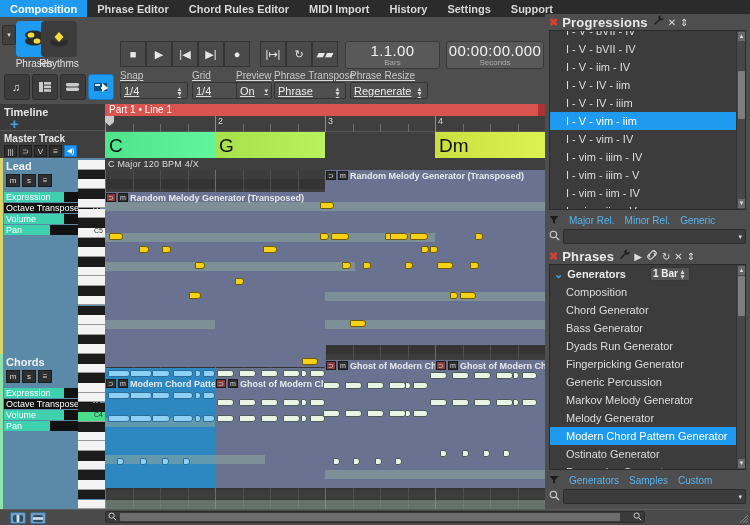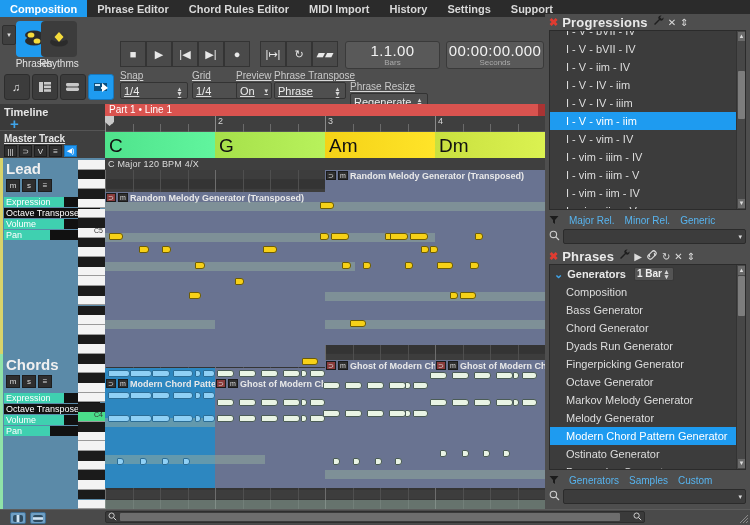--- a/index.html
+++ b/index.html
@@ -45,29 +45,29 @@
   .combo .cv { flex:1; white-space:nowrap; overflow:hidden;}
   .spin { width:9px; display:flex; flex-direction:column; align-items:center; justify-content:center; line-height:5px; font-size:7px; color:#d6d6d6;}
   .caret { font-size:7px; color:#ddd; margin-left:2px;}
 
   
   .leftpanel { position:absolute; left:0; top:104px; width:105px; bottom:16px; background:#3a3a3a; }
   .tl-head { height:22px; background:#3a3a3a; padding:2px 4px 0 4px; }
   .tl-head .t { font-size:11px; font-weight:bold; color:#e6e6e6; }
   .plusbtn { color:#3fa3e8; font-size:15px; font-weight:bold; line-height:12px; padding-left:6px;}
   .mt { position:absolute; left:0; top:26px; width:105px; height:28px; background:#3f3f3f; border-top:1px solid #555; padding:2px 4px;}
-  .mt .t { font-size:10px; font-weight:bold; color:#e6e6e6;text-decoration:underline;}
+  .mt .t { font-size:10px; font-weight:bold; color:#e6e6e6;}
   .minibtns { display:flex; gap:2px; margin-top:1px;}
   .mb { width:13px; height:12px; background:#2e2e2e; border:1px solid #1d1d1d; display:flex; align-items:center; justify-content:center; font-size:8px; color:#ddd;}
   .mb.blue { background:#2196f3; border-color:#1577bd; color:#fff;}
 
   .track { position:absolute; left:0; width:105px; background:#5b8aa8; overflow:hidden;}
   .track.sel { background:#5b8aa8; }
   .track .stripe { position:absolute; left:0; top:0; width:3px; height:100%; }
-  .track .tname { font-size:15px; font-weight:bold; color:#f0f0f0; padding:2px 0 0 6px;}
+  .track .tname { font-size:11px; font-weight:bold; color:#f0f0f0; padding:2px 0 0 6px;}
   .track .tbtns { display:flex; gap:2px; padding:2px 0 0 6px;}
   .tb2 { width:14px; height:13px; background:#2e2e2e; border:1px solid #1d1d1d; display:flex; align-items:center; justify-content:center; font-size:8px; color:#ddd;}
   .params { margin:5px 0 14px 4px; width:96px;}
   .prow { position:relative; height:10px; margin-bottom:1px; background:#111; }
   .prow .fill { position:absolute; left:0; top:0; height:100%; background:#3fd0b0; }
   .prow .pn { position:absolute; left:2px; top:0; font-size:9px; color:#fff; line-height:10px; white-space:nowrap;}
   .prow .pv { position:absolute; right:2px; top:0; font-size:9px; color:#fff; line-height:10px;}
 
   
   .keys { position:absolute; width:27px; }
@@ -261,21 +261,21 @@
       <div class="flbl">Phrase Transpose</div>
       <div class="combo">
         <span class="cv">Phrase</span>
         <span class="spin">
             <span>▴</span>
             <span>▾</span>
           </span>
       </div>
     </div>
 
-    <div class="fieldgrp" style="left:350px; width:78px;margin-top:11px;">
+    <div class="fieldgrp" style="left:350px; width:78px;">
       <div class="flbl">Phrase Resize</div>
       <div class="combo">
         <span class="cv">Regenerate</span>
         <span class="spin">
             <span>▴</span>
             <span>▾</span>
           </span>
       </div>
     </div>
   </div>
@@ -433,23 +433,20 @@
         <div class="rtick minor" style="left: 412.5px;"></div>
       </div>
     <div class="playhead" style="left:0;"></div>
 
     <div class="chordlane" id="chordlane">
         <div class="chordseg" style="left: 0%; width: 25%; background: linear-gradient(to right, rgb(79, 227, 140) 0%, rgb(97, 245, 158) 100%);">
           <div class="cn">C</div>
         </div>
         <div class="chordseg" style="left: 25%; width: 25%; background: linear-gradient(to right, rgb(166, 224, 74) 0%, rgb(184, 242, 92) 100%);">
           <div class="cn">G</div>
-        </div>
-        <div class="chordseg" style="left: 50%; width: 25%; background: linear-gradient(to right, rgb(244, 210, 23) 0%, rgb(255, 228, 41) 100%);">
-          <div class="cn">Am</div>
         </div>
         <div class="chordseg" style="left: 75%; width: 25%; background: linear-gradient(to right, rgb(201, 224, 63) 0%, rgb(219, 242, 81) 100%);">
           <div class="cn">Dm</div>
         </div>
       </div>
     <div class="keyinfo">C Major   120 BPM   4/X</div>
 
     <div class="gridwrap" id="gridwrap">
         <div class="lanerow" style="top: 0px; height: 9.7px; background: rgb(61, 61, 61); border-bottom: 1px solid rgb(53, 53, 53);"></div>
         <div class="lanerow" style="top: 9.7px; height: 9.7px; background: rgb(52, 52, 52); border-bottom: 1px solid rgb(53, 53, 53);"></div>
@@ -721,35 +718,35 @@
           </svg>
       </span>
       <span class="ic">↻</span>
       <span class="ic">✕</span>
       <span class="ic">⇕</span>
     </div>
     <div class="listbox" style="top:16px; height:206px;">
       <div class="li grp" style="position:relative;">
         <span style="color:#3fa3e8;">⌄</span>
         <span>Generators</span>
-        <span class="barchip" style="margin-left:4px;">
+        <span class="barchip" style="margin-left:20px;">
           <span>1 Bar</span>
           <span class="spin">
               <span>▴</span>
               <span>▾</span>
             </span>
         </span>
       </div>
       <div id="phraselist" style="position:absolute; left:0; right:9px; top:18px;">
           <div class="li">Composition</div>
+          <div class="li">Chord Generator</div>
           <div class="li">Bass Generator</div>
-          <div class="li">Chord Generator</div>
           <div class="li">Dyads Run Generator</div>
           <div class="li">Fingerpicking Generator</div>
-          <div class="li">Octave Generator</div>
+          <div class="li">Generic Percussion</div>
           <div class="li">Markov Melody Generator</div>
           <div class="li">Melody Generator</div>
           <div class="li sel">Modern Chord Pattern Generator</div>
           <div class="li">Ostinato Generator</div>
           <div class="li">Percussion Generator</div>
         </div>
       <div class="sbar">
         <div class="sarr" style="top:1px;">▲</div>
         <div class="sthumb" style="top:11px; height:40px;"></div>
         <div class="sarr" style="bottom:1px;">▼</div>

